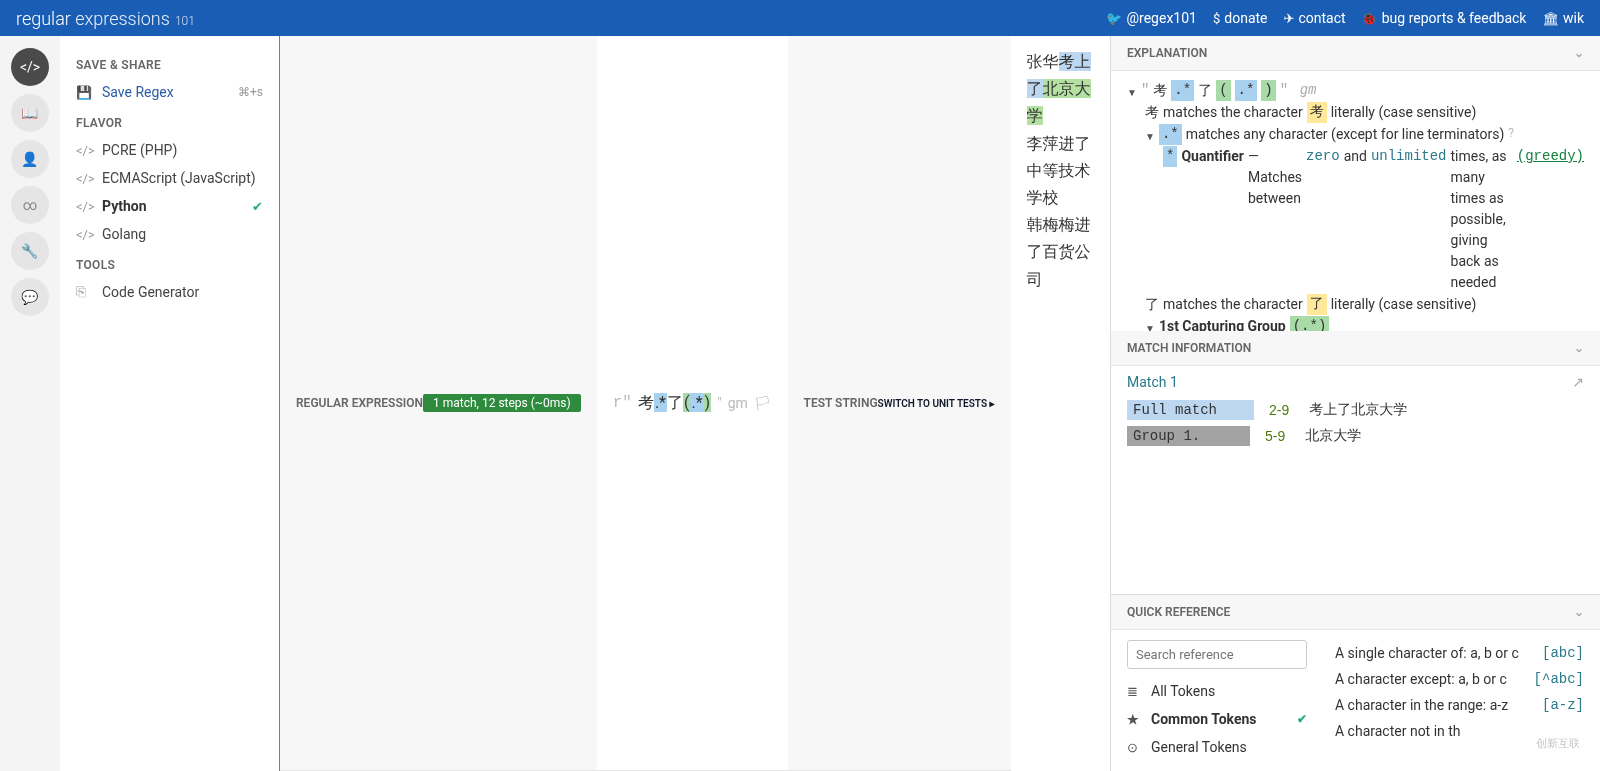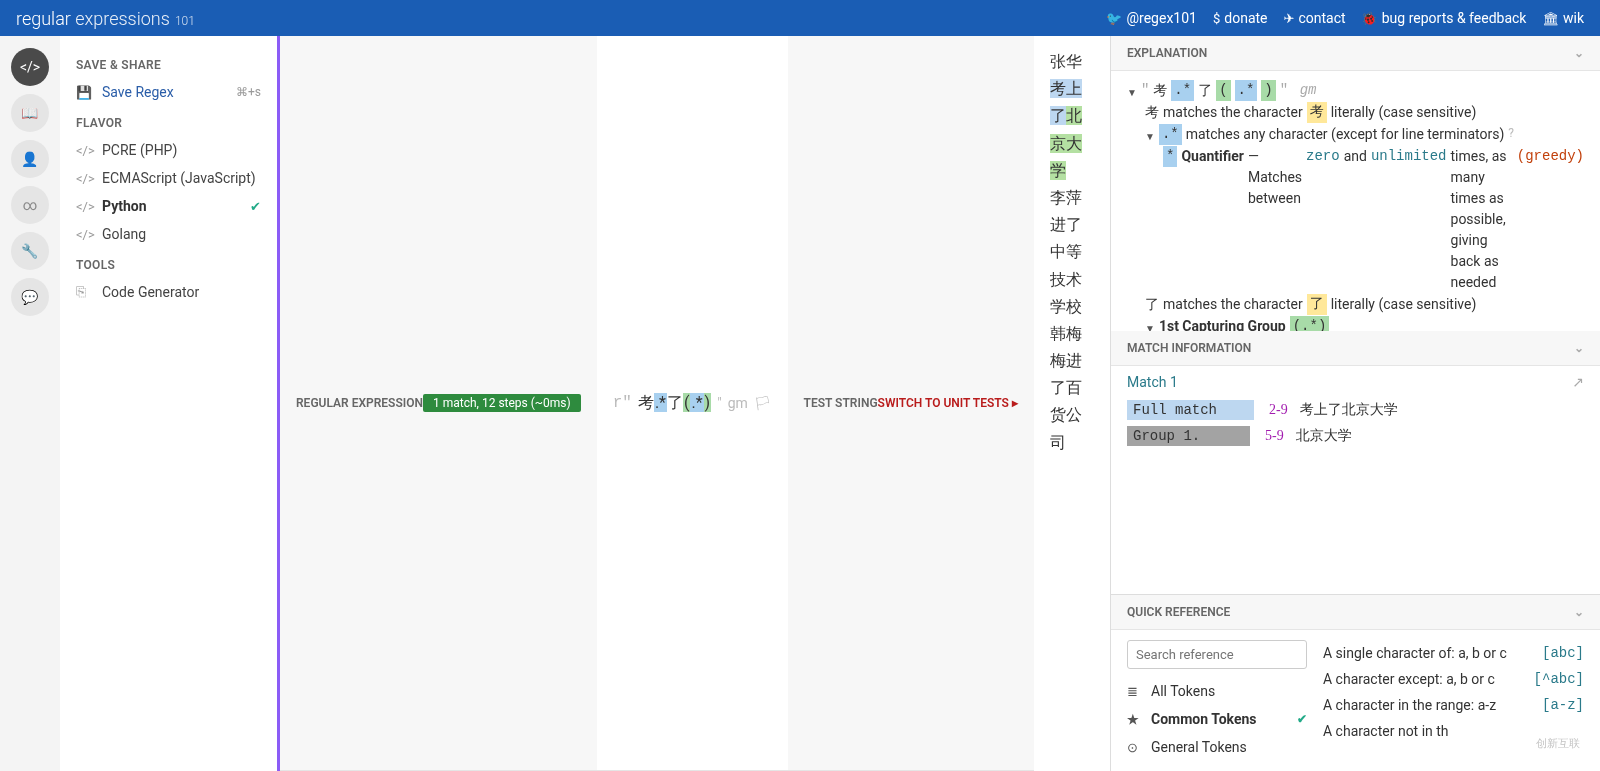--- a/index.html
+++ b/index.html
@@ -12,21 +12,21 @@
 .toplinks { display: flex; gap: 16px; font-size: 14px; }
 .toplinks a { color: #fff; text-decoration: none; display: flex; align-items: center; gap: 4px; }
 .toplinks .ico { font-size: 13px; }
 
 .app { display: flex; height: calc(100vh - 36px); }
 
 .iconbar { width: 60px; background: #f4f4f4; display: flex; flex-direction: column; align-items: center; padding-top: 12px; gap: 8px; }
 .iconbar .circ { width: 38px; height: 38px; border-radius: 50%; background: #e5e5e5; display: flex; align-items: center; justify-content: center; color: #888; cursor: pointer; }
 .iconbar .circ.active { background: #4a4a4a; color: #fff; }
 
-.sidebar { width: 220px; background: #fff; border-right: 3px solid #8b5cf6; padding: 12px 0; }
+.sidebar { width: 220px; background: #fff; border-right: 1px solid #8b5cf6; padding: 12px 0; }
 .sidebar .sec-title { font-size: 12px; font-weight: 600; color: #666; padding: 10px 16px 6px; letter-spacing: 0.3px; }
 .sidebar .item { padding: 6px 16px; display: flex; align-items: center; gap: 10px; cursor: pointer; color: #2a5da8; position: relative; }
 .sidebar .item .ico { color: #999; font-size: 13px; width: 16px; }
 .sidebar .item .lbl { flex: 1; }
 .sidebar .item .shortcut { color: #999; font-size: 12px; }
 .sidebar .item.selected .lbl { font-weight: 700; color: #333; }
 .sidebar .item .check { color: #2a8; font-size: 13px; }
 .sidebar .item.flavor .lbl { color: #333; }
 .sidebar .item.flavor:not(.selected) .lbl { color: #444; }
 
@@ -35,57 +35,57 @@
 .match-badge { background: #2e8b3e; color: #fff; padding: 2px 10px; border-radius: 2px; font-size: 12px; font-weight: 400; }
 
 .regex-input-wrap { padding: 10px 16px; display: flex; align-items: center; border-bottom: 1px solid #e5e5e5; }
 .regex-delim { color: #bbb; font-family: 'Courier New', monospace; font-size: 16px; }
 .regex-content { flex: 1; font-family: 'Courier New', monospace; font-size: 16px; padding: 0 6px; }
 .hl-blue { background: #a8d0ef; padding: 0 1px; }
 .hl-green { background: #a8dba8; padding: 0 1px; }
 .regex-flags { color: #bbb; font-family: 'Courier New', monospace; font-size: 14px; display: flex; align-items: center; gap: 6px; }
 .flag-ico { font-size: 14px; }
 
-.switch-link { color: #b91c1c; font-size: 12px; font-weight: 600; cursor: pointer; }
+.switch-link { color: #0f172a; font-size: 10px; font-weight: 600; cursor: pointer; }
 
 .test-string { padding: 12px 16px; font-family: Arial, sans-serif; font-size: 16px; line-height: 1.7; flex: 1; }
 .test-string .hl-blue2 { background: #bdd7f0; }
 .test-string .hl-green2 { background: #b4e0a2; }
 
 .rightpanel { width: 490px; border-left: 1px solid #ddd; background: #fff; display: flex; flex-direction: column; }
 .panel-head { background: #f7f7f7; padding: 10px 16px; font-size: 12px; font-weight: 600; color: #666; display: flex; justify-content: space-between; align-items: center; border-bottom: 1px solid #e5e5e5; }
 .chev { color: #aaa; cursor: pointer; }
 
 .explanation { padding: 8px 16px; font-size: 14px; line-height: 1.5; flex: 0 0 auto; max-height: 260px; overflow: hidden; }
 .explanation .row { display: flex; align-items: flex-start; gap: 4px; margin: 1px 0; }
 .explanation .tri { color: #555; font-size: 10px; margin-top: 5px; cursor: pointer; }
 .explanation .ind1 { margin-left: 18px; }
 .explanation .ind2 { margin-left: 36px; }
 .tok-yellow { background: #ffe89a; padding: 0 3px; font-family: 'Courier New', monospace; }
 .tok-blue { background: #a8d0ef; padding: 0 3px; font-family: 'Courier New', monospace; }
 .tok-green { background: #a8dba8; padding: 0 3px; font-family: 'Courier New', monospace; }
 .tok-grey { color: #aaa; font-family: 'Courier New', monospace; }
 .mono { font-family: 'Courier New', monospace; color: #2a7a8a; }
 .bold { font-weight: 700; }
-.greedy { color: #c2410c; font-family: 'Courier New', monospace; }
+.greedy { color: #15803d; font-family: 'Courier New', monospace; text-decoration: underline; }
 .help { color: #bbb; font-size: 12px; }
 
 .match-info { padding: 8px 16px; font-size: 14px; }
 .match-info .mtitle { color: #2a7a8a; font-family: 'Courier New', monospace; margin-bottom: 10px; display: flex; justify-content: space-between; }
 .match-info .export { color: #aaa; cursor: pointer; }
 .mrow { display: flex; align-items: center; margin: 6px 0; }
 .mlabel-full { background: #bdd7f0; padding: 2px 6px; font-family: 'Courier New', monospace; width: 127px; display: inline-block; }
 .mlabel-group { background: #a3a3a3; padding: 2px 6px; font-family: 'Courier New', monospace; width: 123px; display: inline-block; }
-.mrange { color: #a21caf; font-family: Liberation Serif, serif; margin: 0 12px 0 15px; }
+.mrange { color: #4d7c0f; font-family: Liberation Sans, sans-serif; margin: 0 20px 0 15px; }
 .mval { font-family: Arial, sans-serif; }
 
 .filler { flex: 1; }
 
 .quickref { border-top: 1px solid #ddd; }
-.qr-body { display: flex; padding: 10px 16px; gap: 16px; }
+.qr-body { display: flex; padding: 10px 16px; gap: 28px; }
 .qr-left { width: 180px; }
 .qr-search { width: 100%; padding: 6px 8px; border: 1px solid #ccc; border-radius: 3px; font-size: 13px; margin-bottom: 8px; }
 .qr-cat { padding: 6px 0; display: flex; align-items: center; gap: 10px; cursor: pointer; }
 .qr-cat .ico { color: #555; font-size: 13px; width: 14px; }
 .qr-cat.selected { font-weight: 700; }
 .qr-cat .check2 { margin-left: auto; color: #2a8; font-size: 12px; }
 .qr-right { flex: 1; }
 .qr-row { display: flex; justify-content: space-between; padding: 5px 0; font-size: 14px; }
 .qr-row .tok { color: #2a7a8a; font-family: 'Courier New', monospace; }
 

